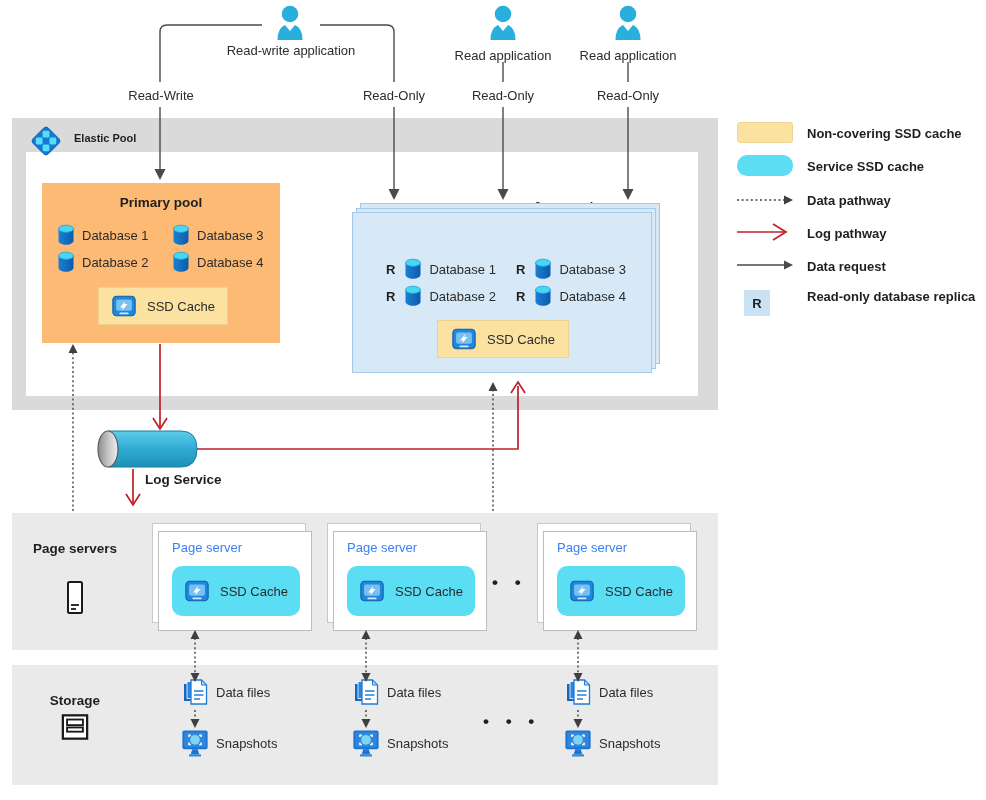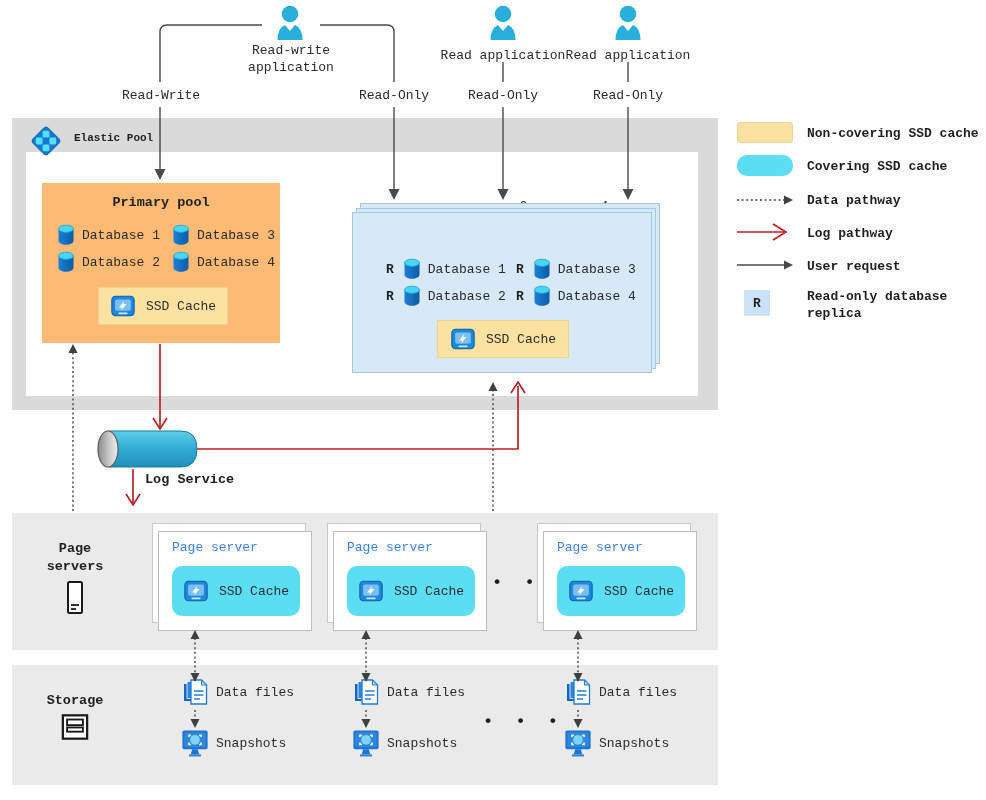--- a/index.html
+++ b/index.html
@@ -1,17 +1,17 @@
 <!DOCTYPE html>
 <html><head>
 <meta charset="utf-8">
 <style>
   html,body{margin:0;padding:0;background:#fff;}
   #canvas{position:relative;width:986px;height:800px;background:#fff;overflow:hidden;
-          font-family:Liberation Mono, monospace;color:#2b2b2b;}
+          font-family:Liberation Sans, sans-serif;color:#2b2b2b;}
   .abs{position:absolute;}
   .band{position:absolute;background:#EAEAEA;}
   .lbl{font-size:13px;color:#2b2b2b;}
   .bold{font-weight:bold;color:#1f1f1f;}
   .center{text-align:center;}
   .arrow-label{position:absolute;transform:translateX(-50%);background:#ffffff;
                padding:0 3px;font-size:13px;color:#2b2b2b;white-space:nowrap;z-index:30;}
   .pool-box{position:absolute;background:#fdba74;}
   .sheet{position:absolute;background:#D7E9F7;border:1px solid #A3C8E8;box-sizing:border-box;}
   .pool-title{position:absolute;width:100%;text-align:center;font-weight:bold;font-size:13.5px;color:#1f1f1f;}
@@ -287,25 +287,25 @@
   <div class="abs lbl" style="left:599px;top:685px;">Data files</div>
   <svg class="abs ic" style="left:564px;top:729px" width="28" height="30">
       <use href="#snap-icon"></use>
     </svg>
   <div class="abs lbl" style="left:599px;top:736px;">Snapshots</div>
 
   <div class="abs" style="left:737px;top:122px;width:56px;height:21px;background:#FBE2A0;border:1px solid #EFD392;border-radius:3px;box-sizing:border-box;"></div>
   <div class="legend-label" style="top:125px;">Non-covering SSD cache</div>
 
   <div class="abs" style="left:737px;top:155px;width:56px;height:21px;background:#5BDEF4;border-radius:10px;"></div>
-  <div class="legend-label" style="top:158px;">Covering SSD cache</div>
+  <div class="legend-label" style="top:158px;">Service SSD cache</div>
 
   <div class="legend-label" style="top:192px;">Data pathway</div>
   <div class="legend-label" style="top:225px;">Log pathway</div>
-  <div class="legend-label" style="top:258px;">User request</div>
+  <div class="legend-label" style="top:258px;">Data request</div>
 
   <div class="abs" style="left:744px;top:290px;width:26px;height:26px;background:#C9E3F5;display:flex;align-items:center;justify-content:center;font-weight:bold;font-size:13px;color:#1f1f1f;">R</div>
   <div class="legend-label" style="top:288px;">Read-only database replica</div>
 
   <svg id="overlay" width="986" height="800" viewBox="0 0 986 800">
 
     <g stroke="#4A4A4A" stroke-width="1.4" fill="none">
       <path d="M160,82 V32 Q160,25 167,25 H262"></path>
       <path d="M320,25 H387 Q394,25 394,32 V82"></path>
       <line x1="503" y1="62" x2="503" y2="82"></line>

